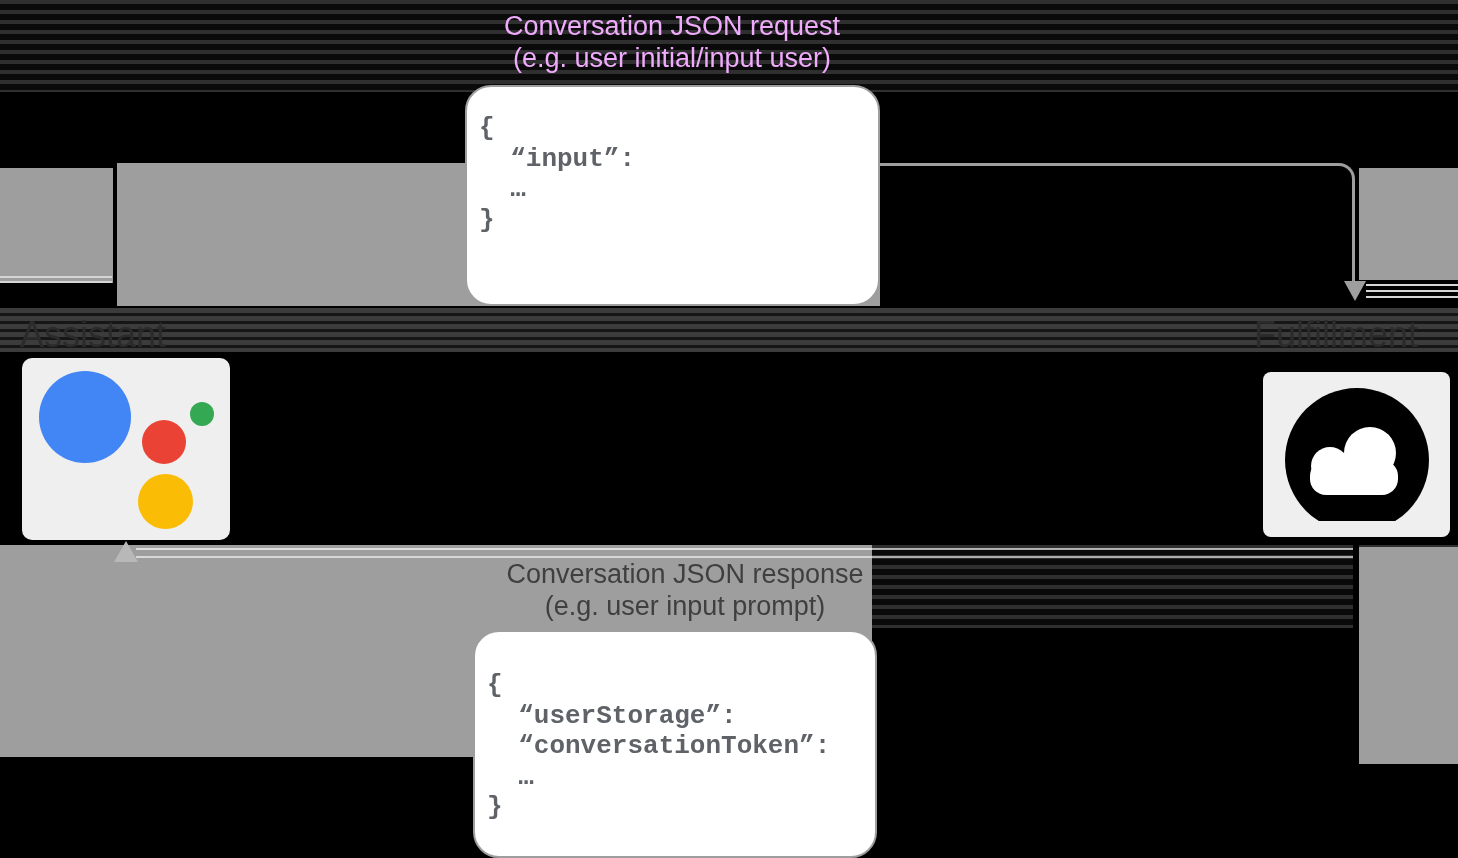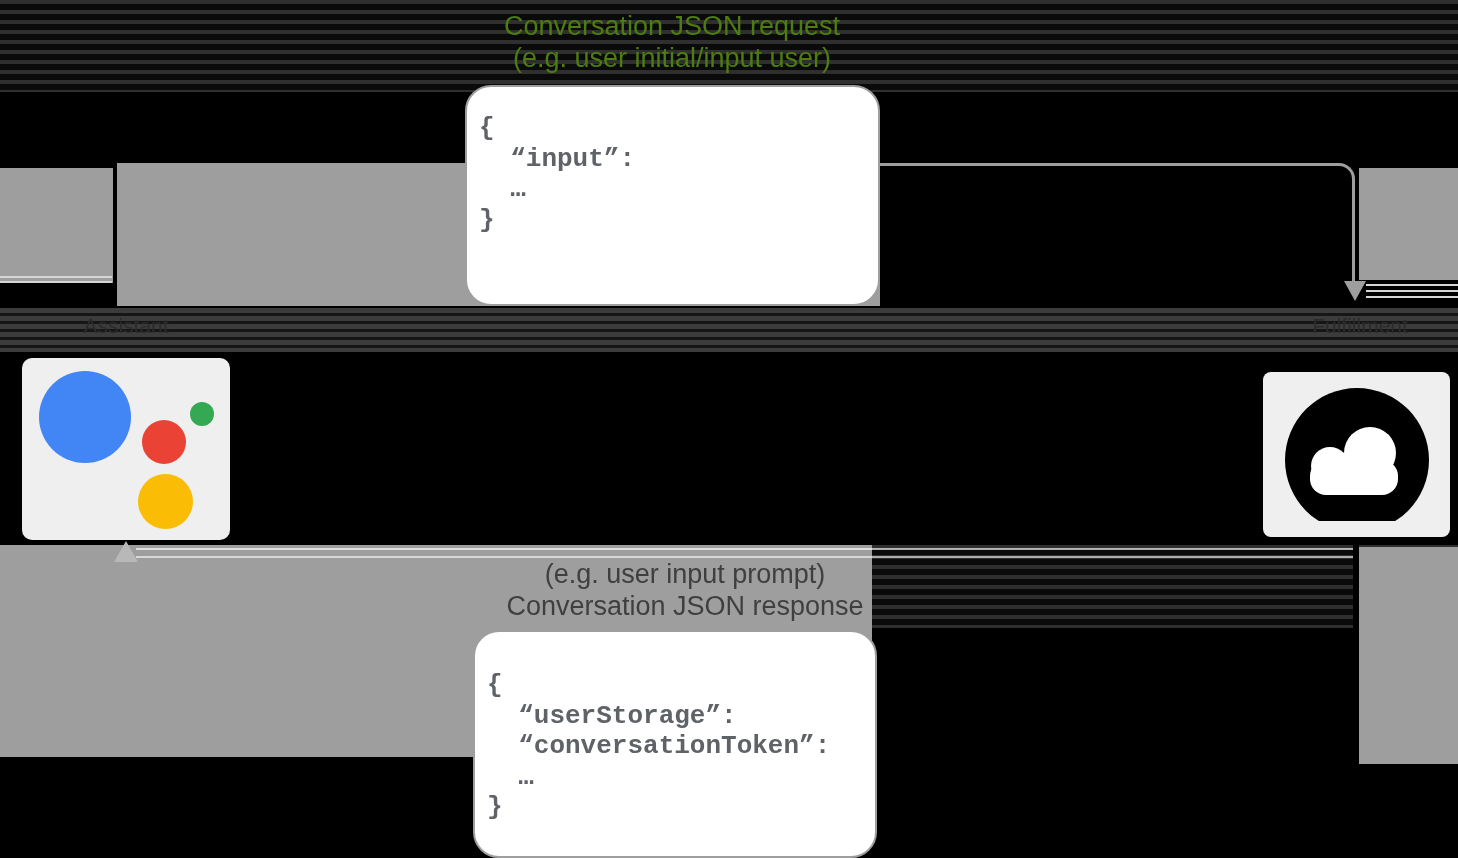--- a/index.html
+++ b/index.html
@@ -38,37 +38,37 @@
     border-bottom:2px solid rgba(255,255,255,.6);
   }
   .resp-head{
     left:114px;top:541px;width:0;height:0;
     border-left:12px solid transparent;border-right:12px solid transparent;
     border-bottom:21px solid #b8b8b8;
   }
   .art-line{background:#d5d5d5;height:2px;}
   
   .flow-title{width:600px;text-align:center;line-height:32px;font-size:27px;font-weight:500;}
-  .req-title{left:372px;top:10px;color:#4d7c0f;}
+  .req-title{left:372px;top:10px;color:#f0abfc;}
   .resp-title{left:385px;top:558px;color:#3f3f3f;}
   
   .json-card{
     background:#fff;border:2px solid #9e9e9e;border-radius:26px;box-sizing:border-box;
   }
   .card-request{left:465px;top:85px;width:415px;height:221px;}
   .card-response{left:473px;top:630px;width:404px;height:228px;}
   .code{
     margin:0;font-family:"Liberation Mono",monospace;font-weight:700;
     font-size:26px;line-height:30.5px;color:#5f6368;white-space:pre;
   }
   .card-request .code{padding:26px 0 0 12px;}
   .card-response .code{padding:38px 0 0 12px;}
   .code span{display:block;}
   
-  .entity-label{width:212px;text-align:center;font-size:21px;font-weight:500;color:#2b2b2b;}
+  .entity-label{width:212px;font-size:36px;font-weight:500;color:#2b2b2b;}
   .lbl-assistant{left:20px;top:314px;}
   .lbl-fulfillment{left:1254px;top:314px;}
   
   .entity-card{background:#efefef;border-radius:10px;}
   .card-assistant{left:22px;top:358px;width:208px;height:182px;}
   .card-fulfillment{left:1263px;top:372px;width:187px;height:165px;border-radius:8px;}
   .dot{position:absolute;border-radius:50%;}
   .dot-blue{left:17px;top:13px;width:92px;height:92px;background:#4285f4;}
   .dot-red{left:120px;top:62px;width:44px;height:44px;background:#ea4335;}
   .dot-green{left:168px;top:44px;width:24px;height:24px;background:#34a853;}
@@ -106,22 +106,22 @@
   <div class="abs flow-title req-title">
     <div>Conversation JSON request</div>
     <div>(e.g. user initial/input user)</div>
   </div>
 
   <div class="abs json-card card-request">
     <pre class="code"><span>{</span><span>  “input”:</span><span>  …</span><span>}</span></pre>
   </div>
 
   <div class="abs flow-title resp-title">
+    <div>Conversation JSON response</div>
     <div>(e.g. user input prompt)</div>
-    <div>Conversation JSON response</div>
   </div>
 
   <div class="abs json-card card-response">
     <pre class="code"><span>{</span><span>  “userStorage”:</span><span>  “conversationToken”:</span><span>  …</span><span>}</span></pre>
   </div>
 
   <div class="abs entity-label lbl-assistant">Assistant</div>
   <div class="abs entity-label lbl-fulfillment">Fulfillment</div>
 
   <div class="abs entity-card card-assistant">

